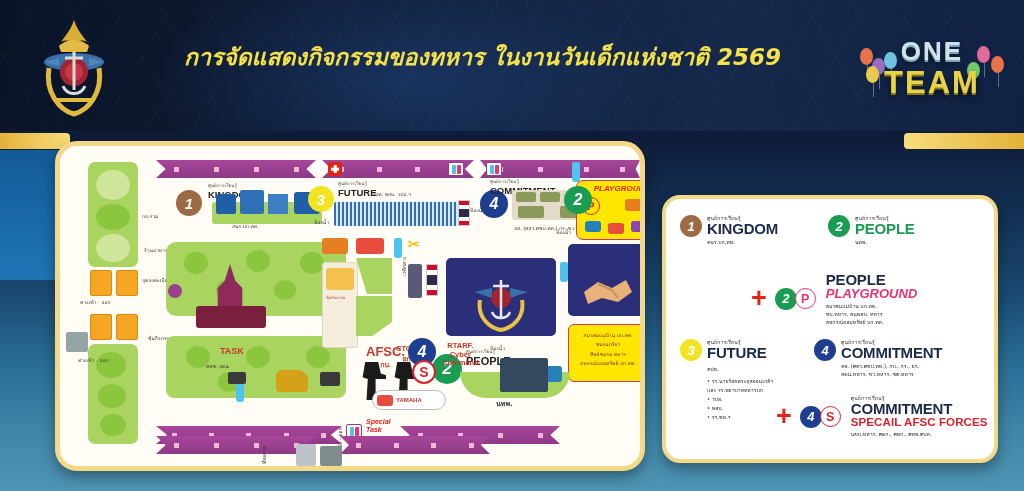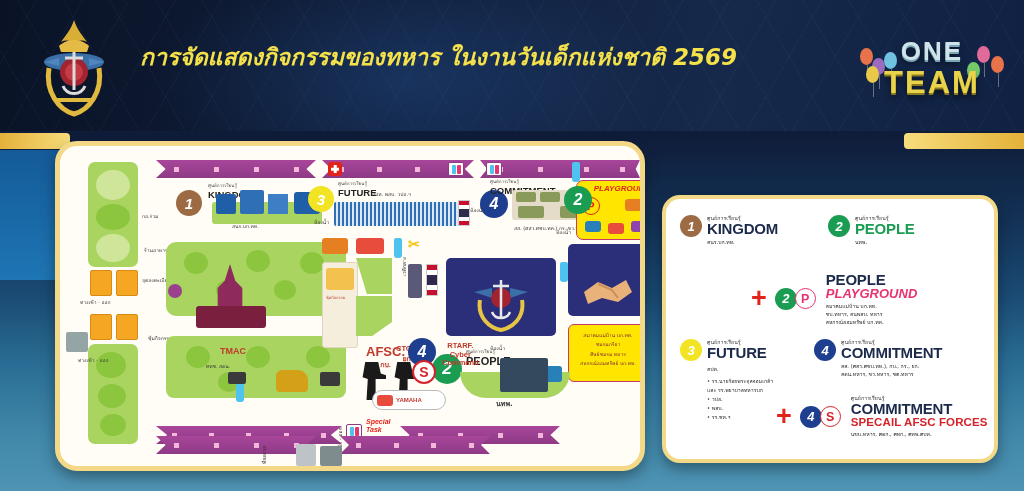--- a/index.html
+++ b/index.html
@@ -49,21 +49,21 @@
     background: radial-gradient(ellipse at center, rgba(40,90,160,.35), transparent 70%);
   }
   .emblem { position:absolute; left:31px; top:16px; width:86px; height:104px; }
   .title-wrap { position: absolute; left: 140px; top: 22px; width: 740px; }
   .title-en {
     color: #ffffff; font-weight: bold; font-size: 25.5px; letter-spacing: .2px;
     font-family: "Liberation Sans", sans-serif; white-space: nowrap;
   }
   .title-th {
     margin-top: 17px; color: #f5e14a; font-size: 23px; font-style: italic;
-    font-weight: bold; font-family: "DejaVu Sans", sans-serif; white-space: nowrap;
+    font-weight: bold; font-family: "DejaVu Sans", sans-serif; white-space: nowrap; margin-left: 44px;
   }
   .oneteam { position:absolute; right: 18px; top: 18px; width: 148px; height: 100px; }
   .ot-text { position:absolute; inset:0; display:flex; flex-direction:column;
     align-items:center; justify-content:center; }
   .ot-one, .ot-team {
     font-family: "Liberation Sans", sans-serif; font-weight: bold;
     color: #cfe4ea; letter-spacing: 2px;
     text-shadow: 0 2px 0 #7aa5b5, 0 4px 6px rgba(0,0,0,.6);
   }
   .ot-one { font-size: 26px; transform: skewX(-4px); }
@@ -423,21 +423,21 @@
   <div class="m map-badge" style="left:372px;top:208px;width:30px;height:30px;background:#1a9c52;font-size:17px;">2</div>
   <div class="m" style="left:406px;top:202px;">
     <div class="zone-pre">ศูนย์การเรียนรู้</div>
     <div class="zone-cap" style="font-size:11px;">PEOPLE</div>
   </div>
   <div class="m" style="left:400px;top:226px;width:110px;height:26px;background:#a9d45f;border-radius:0 0 30px 30px;"></div>
   <div class="m" style="left:472px;top:220px;width:30px;height:16px;background:#2980b9;border-radius:3px;"></div>
   <div class="m map-label" style="left:436px;top:252px;font-size:7px;font-weight:bold;">นทพ.</div>
   <div class="m map-label" style="left:352px;top:226px;">ห้องน้ำ</div>
 
-  <div class="m tmac-lbl" style="left:160px;top:200px;">TMAC</div>
+  <div class="m tmac-lbl" style="left:160px;top:200px;">TASK</div>
   <div class="m map-label" style="left:146px;top:216px;">ศทช.  สตน.</div>
   <div class="m" style="left:168px;top:226px;width:18px;height:12px;background:#3a3a3a;border-radius:2px;"></div>
   <div class="m" style="left:216px;top:224px;width:32px;height:22px;background:#d4a017;border-radius:6px 10px 4px 4px;"></div>
   <div class="m" style="left:260px;top:226px;width:20px;height:14px;background:#3a3a3a;border-radius:2px;"></div>
 
   <div class="m" style="left:306px;top:198px;text-align:center;">
     <div class="tmac-lbl" style="font-size:13px;">AFSC.</div>
     <div class="tmac-lbl" style="font-size:7px;">กบ.</div>
   </div>
   <div class="m" style="left:336px;top:198px;text-align:center;">

